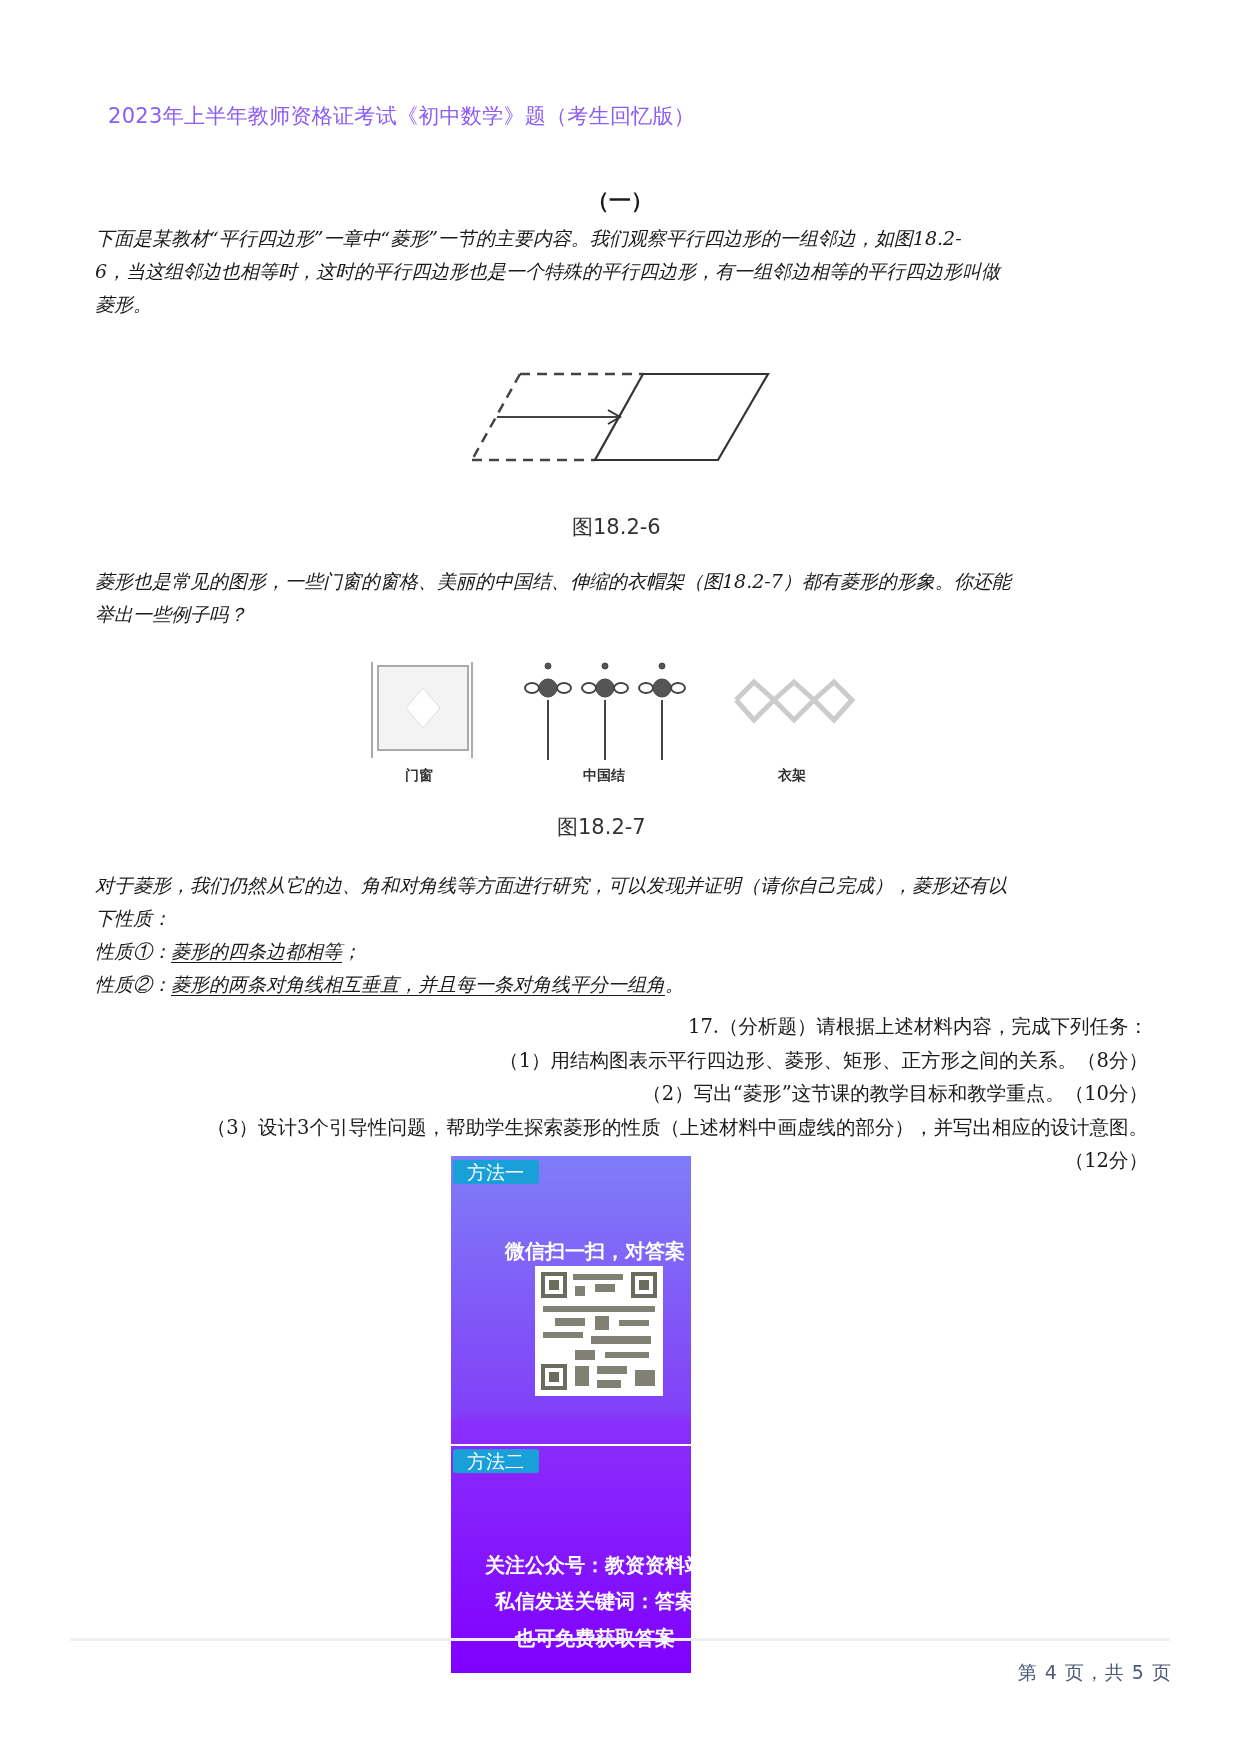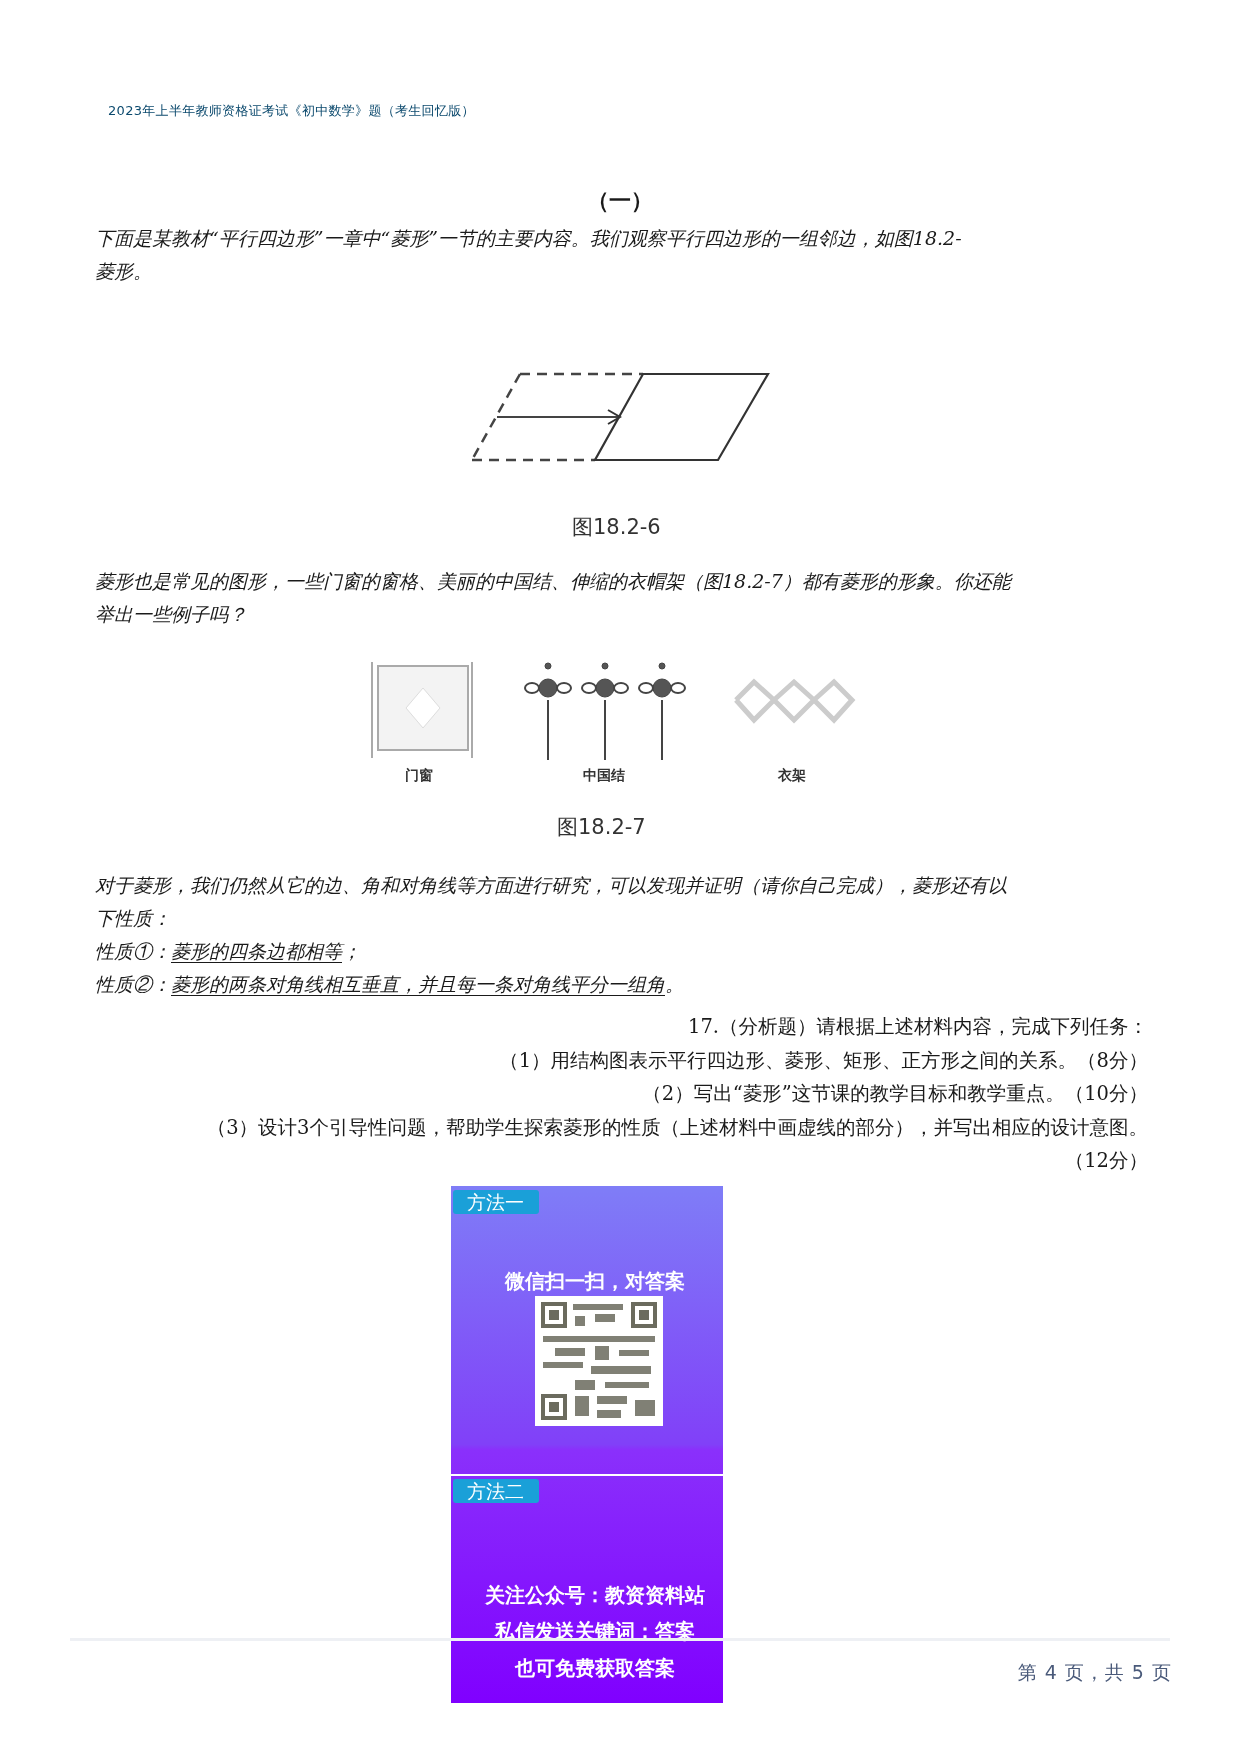--- a/index.html
+++ b/index.html
@@ -1,47 +1,48 @@
 <!DOCTYPE html>
 <html><head>
 <meta charset="utf-8">
 <style>
   html, body { margin: 0; padding: 0; background: #ffffff; }
   body { width: 1240px; height: 1754px; position: relative; overflow: hidden;
          font-family: "DejaVu Serif", "Liberation Serif", serif; color: #1a1a1a; }
   .doc-title { position: absolute; left: 108px; top: 102px; font-family: "DejaVu Sans", "Liberation Sans", sans-serif;
-               font-size: 13px; color: #0c4a6e; letter-spacing: 0.3px; }
+               font-size: 21px; color: #8b5cf6; letter-spacing: 0.3px; }
   .section-head { position: absolute; left: 0; width: 1240px; top: 186px; text-align: center; font-size: 22px; font-weight: bold; }
   .para { position: absolute; left: 95px; width: 1055px; font-size: 19px; line-height: 33px; font-style: italic; }
   .para p { margin: 0; }
   .indent-q { position: absolute; left: 58px; width: 1090px; font-size: 19.5px; line-height: 33.5px; }
   .indent-q .sub { padding-left: 40px; }
   .u { text-decoration: underline; text-underline-offset: 4px; margin-top: 40px; }
   .figure-cap { position: absolute; font-family: "DejaVu Sans", "Liberation Sans", sans-serif; font-size: 21px; color: #333; }
   .small-cap { position: absolute; font-family: "DejaVu Sans", "Liberation Sans", sans-serif; font-size: 14px; font-weight: bold; color: #333; }
-  .card { position: absolute; left: 451px; top: 1186px; width: 272px; height: 517px;
+  .card { position: absolute; left: 451px; top: 1156px; width: 240px; height: 517px;
           background: linear-gradient(to bottom, #7f7df7 0%, #8140f8 50%, #8a30fb 51%, #8000ff 100%); }
   .card .divider { position: absolute; left: 0; top: 288px; width: 288px; height: 2px; background: #ffffff; }
   .card .tag { position: absolute; left: 2px; width: 86px; height: 24px; background: #1aa0d8; border-radius: 3px;
                color: #ffffff; font-family: "DejaVu Sans", "Liberation Sans", sans-serif; font-size: 19px; line-height: 24px; padding-left: 14px; box-sizing: border-box; }
   .card .line { position: absolute; left: 0; width: 288px; text-align: center; color: #ffffff;
                 font-family: "DejaVu Sans", "Liberation Sans", sans-serif; font-weight: bold; font-size: 20px; margin-top: 36px; }
   .qr { position: absolute; left: 84px; top: 110px; width: 128px; height: 130px; background: #ffffff; }
   .footer-line { position: absolute; left: 70px; top: 1638px; width: 1100px; height: 3px; background: #eef0f4; }
   .page-num { position: absolute; right: 68px; top: 1660px; font-family: "DejaVu Sans", "Liberation Sans", sans-serif; font-size: 19px; color: #4a5a7a; letter-spacing: 1px; }
 </style>
 </head>
 <body>
 
 <div class="doc-title">2023年上半年教师资格证考试《初中数学》题（考生回忆版）</div>
 
 <div class="section-head">（一）</div>
 
 <div class="para" style="top:222px;">
   <p>下面是某教材“平行四边形”一章中“菱形”一节的主要内容。我们观察平行四边形的一组邻边，如图18.2-</p>
+  <p>6，当这组邻边也相等时，这时的平行四边形也是一个特殊的平行四边形，有一组邻边相等的平行四边形叫做</p>
   <p>菱形。</p>
 </div>
 
 <svg style="position:absolute;left:460px;top:360px;" width="330" height="110" viewBox="0 0 330 110">
   <polyline points="60,14 183,14" fill="none" stroke="#444" stroke-width="2.5" stroke-dasharray="10,7"></polyline>
   <polyline points="60,14 12,100" fill="none" stroke="#444" stroke-width="2.5" stroke-dasharray="10,7"></polyline>
   <polyline points="12,100 135,100" fill="none" stroke="#444" stroke-width="2.5" stroke-dasharray="10,7"></polyline>
   <polygon points="183,14 308,14 258,100 135,100" fill="none" stroke="#333" stroke-width="2.2"></polygon>
   <line x1="37" y1="57" x2="158" y2="57" stroke="#444" stroke-width="2.2"></line>
   <polyline points="148,50 160,57 148,64" fill="none" stroke="#333" stroke-width="2"></polyline>

